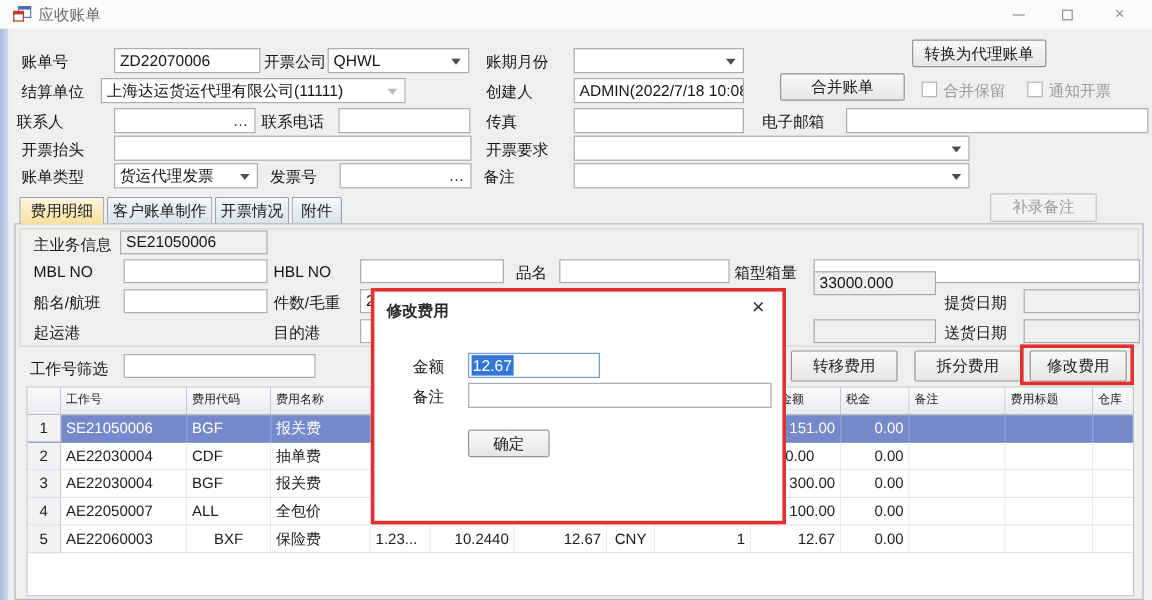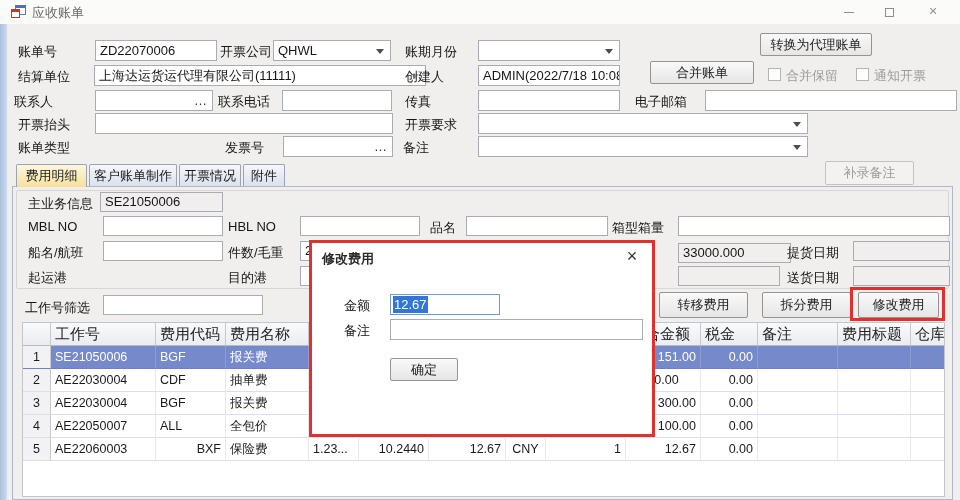--- a/index.html
+++ b/index.html
@@ -39,21 +39,21 @@
   .tab.active { background:linear-gradient(#fdf7dd,#f7e09e); z-index:3; height:23px; }
   #tabpanel { position:absolute; left:12px; top:186px; width:941px; height:314px; background:#f0efed; border:1px solid #aeb8c6; }
 
   
   #biz-group { position:absolute; left:16px; top:190px; width:933px; height:99px; border:1px solid #d6d6d6; border-radius:2px; }
   .binp { height:20px; line-height:18px; }
 
   
   #grid { position:absolute; left:22px; top:322px; width:923px; height:175px; background:#fff; border:1px solid #c2c5ca; overflow:hidden; }
   .trow { display:flex; height:23px; }
-  .hcell { background:linear-gradient(#f9fafb,#eaecf0); border-right:1px solid #c6c9ce; border-bottom:1px solid #b7bac0; font-size:15px; color:#222; line-height:22px; padding:0 4px; overflow:hidden; white-space:nowrap; flex:none; }
+  .hcell { background:linear-gradient(#f9fafb,#eaecf0); border-right:1px solid #c6c9ce; border-bottom:1px solid #b7bac0; font-size:10px; color:#222; line-height:22px; padding:0 4px; overflow:hidden; white-space:nowrap; flex:none; }
   .cell { border-right:1px solid #e6e9ee; border-bottom:1px solid #dcdfe5; font-size:12.5px; color:#1a1a1a; line-height:22px; padding:0 4px; overflow:hidden; white-space:nowrap; flex:none; background:#fff; }
   .rownum { background:#f2f2f4; border-right:1px solid #c6c9ce; text-align:center; }
   .trow.selected .cell { background:#7689ca; color:#fff; border-right-color:#8c9cd4; border-bottom-color:#6d80c2; }
   .trow.selected .cell.rownum { background:#f2f2f4; color:#1a1a1a; border-right-color:#c6c9ce; }
 
   
   #red-annot { position:absolute; left:850px; top:287px; width:95px; height:34px; border:3px solid #e0312e; z-index:40; pointer-events:none; }
 
   
   #dialog { position:absolute; left:309px; top:240px; width:346px; height:197px; background:#fff; border:3px solid #e0312e; z-index:50; }
@@ -84,39 +84,40 @@
   <div id="left-strip"></div>
 
   <span class="lbl" style="left:18px;top:43px">账单号</span>
   <div class="inp" style="left:95px;top:40px;width:122px"><span>ZD22070006</span></div>
   <span class="lbl" style="left:220px;top:43px">开票公司</span>
   <div class="inp combo" style="left:273px;top:40px;width:118px"><span>QHWL</span></div>
   <span class="lbl" style="left:405px;top:43px">账期月份</span>
   <div class="inp combo" style="left:478px;top:40px;width:142px"><span></span></div>
 
   <span class="lbl" style="left:18px;top:68px">结算单位</span>
-  <div class="inp combo gray" style="left:94px;top:65px;width:332px"><span>上海达运货运代理有限公司(11111)</span></div>
+  <div class="inp combo gray" style="left:84px;top:65px;width:254px"><span>上海达运货运代理有限公司(11111)</span></div>
   <span class="lbl" style="left:405px;top:68px">创建人</span>
   <div class="inp" style="left:478px;top:65px;width:142px"><span>ADMIN(2022/7/18 10:08</span></div>
 
   <span class="lbl" style="left:14px;top:93px">联系人</span>
   <div class="inp" style="left:95px;top:90px;width:118px"><span></span><span class="ell">…</span></div>
   <span class="lbl" style="left:218px;top:93px">联系电话</span>
   <div class="inp" style="left:282px;top:90px;width:110px"><span></span></div>
   <span class="lbl" style="left:405px;top:93px">传真</span>
   <div class="inp" style="left:478px;top:90px;width:142px"><span></span></div>
   <span class="lbl" style="left:635px;top:93px">电子邮箱</span>
   <div class="inp" style="left:705px;top:90px;width:252px"><span></span></div>
 
   <span class="lbl" style="left:18px;top:116px">开票抬头</span>
   <div class="inp" style="left:95px;top:113px;width:298px"><span></span></div>
   <span class="lbl" style="left:405px;top:116px">开票要求</span>
   <div class="inp combo" style="left:478px;top:113px;width:330px"><span></span></div>
 
   <span class="lbl" style="left:18px;top:139px">账单类型</span>
+  <div class="inp combo" style="left:95px;top:136px;width:120px"><span>货运代理发票</span></div>
   <span class="lbl" style="left:225px;top:139px">发票号</span>
   <div class="inp" style="left:283px;top:136px;width:110px"><span></span><span class="ell">…</span></div>
   <span class="lbl" style="left:403px;top:139px">备注</span>
   <div class="inp combo" style="left:478px;top:136px;width:330px"><span></span></div>
   <div class="btn disabled" style="left:825px;top:131px;width:89px;height:24px;line-height:22px">补录备注</div>
 
   <div class="btn" style="left:760px;top:33px;width:112px;height:23px;line-height:21px">转换为代理账单</div>
   <div class="btn" style="left:650px;top:61px;width:104px;height:23px;line-height:21px">合并账单</div>
   <div class="cb" style="left:768px;top:67px">
       <span class="box"></span>
@@ -143,21 +144,21 @@
   <div class="inp binp" style="left:300px;top:216px;width:120px"><span></span></div>
   <span class="lbl" style="left:430px;top:219px">品名</span>
   <div class="inp binp" style="left:466px;top:216px;width:142px"><span></span></div>
   <span class="lbl" style="left:612px;top:219px">箱型箱量</span>
   <div class="inp binp" style="left:678px;top:216px;width:272px"><span></span></div>
 
   <span class="lbl" style="left:28px;top:244px">船名/航班</span>
   <div class="inp binp" style="left:103px;top:241px;width:120px"><span></span></div>
   <span class="lbl" style="left:228px;top:244px">件数/毛重</span>
   <div class="inp binp" style="left:300px;top:241px;width:120px"><span>2</span></div>
-  <div class="inp binp ro" style="left:678px;top:243px;width:113px"><span>33000.000</span></div>
+  <div class="inp binp ro" style="left:678px;top:226px;width:102px"><span>33000.000</span></div>
   <span class="lbl" style="left:787px;top:244px">提货日期</span>
   <div class="inp binp ro" style="left:853px;top:241px;width:97px"><span></span></div>
 
   <span class="lbl" style="left:28px;top:269px">起运港</span>
   <span class="lbl" style="left:228px;top:269px">目的港</span>
   <div class="inp binp" style="left:300px;top:266px;width:120px"><span></span></div>
   <div class="inp binp ro" style="left:678px;top:266px;width:102px"><span></span></div>
   <span class="lbl" style="left:787px;top:269px">送货日期</span>
   <div class="inp binp ro" style="left:853px;top:266px;width:97px"><span></span></div>
 
@@ -245,21 +246,21 @@
         <div class="cell" style="width: 80px; text-align: right;"></div>
         <div class="cell" style="width: 75px; text-align: right;">100.00</div>
         <div class="cell" style="width: 57px; text-align: right;">0.00</div>
         <div class="cell" style="width: 80px; text-align: left;"></div>
         <div class="cell" style="width: 73px; text-align: left;"></div>
         <div class="cell" style="width: 34px; text-align: left;"></div>
       </div>
       <div class="trow">
         <div class="cell rownum" style="width: 28px; text-align: center;">5</div>
         <div class="cell" style="width: 105px; text-align: left;">AE22060003</div>
-        <div class="cell" style="width: 70px; text-align: right;">BXF</div>
+        <div class="cell" style="width: 70px; text-align: center;">BXF</div>
         <div class="cell" style="width: 83px; text-align: left;">保险费</div>
         <div class="cell" style="width: 50px; text-align: left;">1.23...</div>
         <div class="cell" style="width: 70px; text-align: right;">10.2440</div>
         <div class="cell" style="width: 77px; text-align: right;">12.67</div>
         <div class="cell" style="width: 40px; text-align: center;">CNY</div>
         <div class="cell" style="width: 80px; text-align: right;">1</div>
         <div class="cell" style="width: 75px; text-align: right;">12.67</div>
         <div class="cell" style="width: 57px; text-align: right;">0.00</div>
         <div class="cell" style="width: 80px; text-align: left;"></div>
         <div class="cell" style="width: 73px; text-align: left;"></div>

